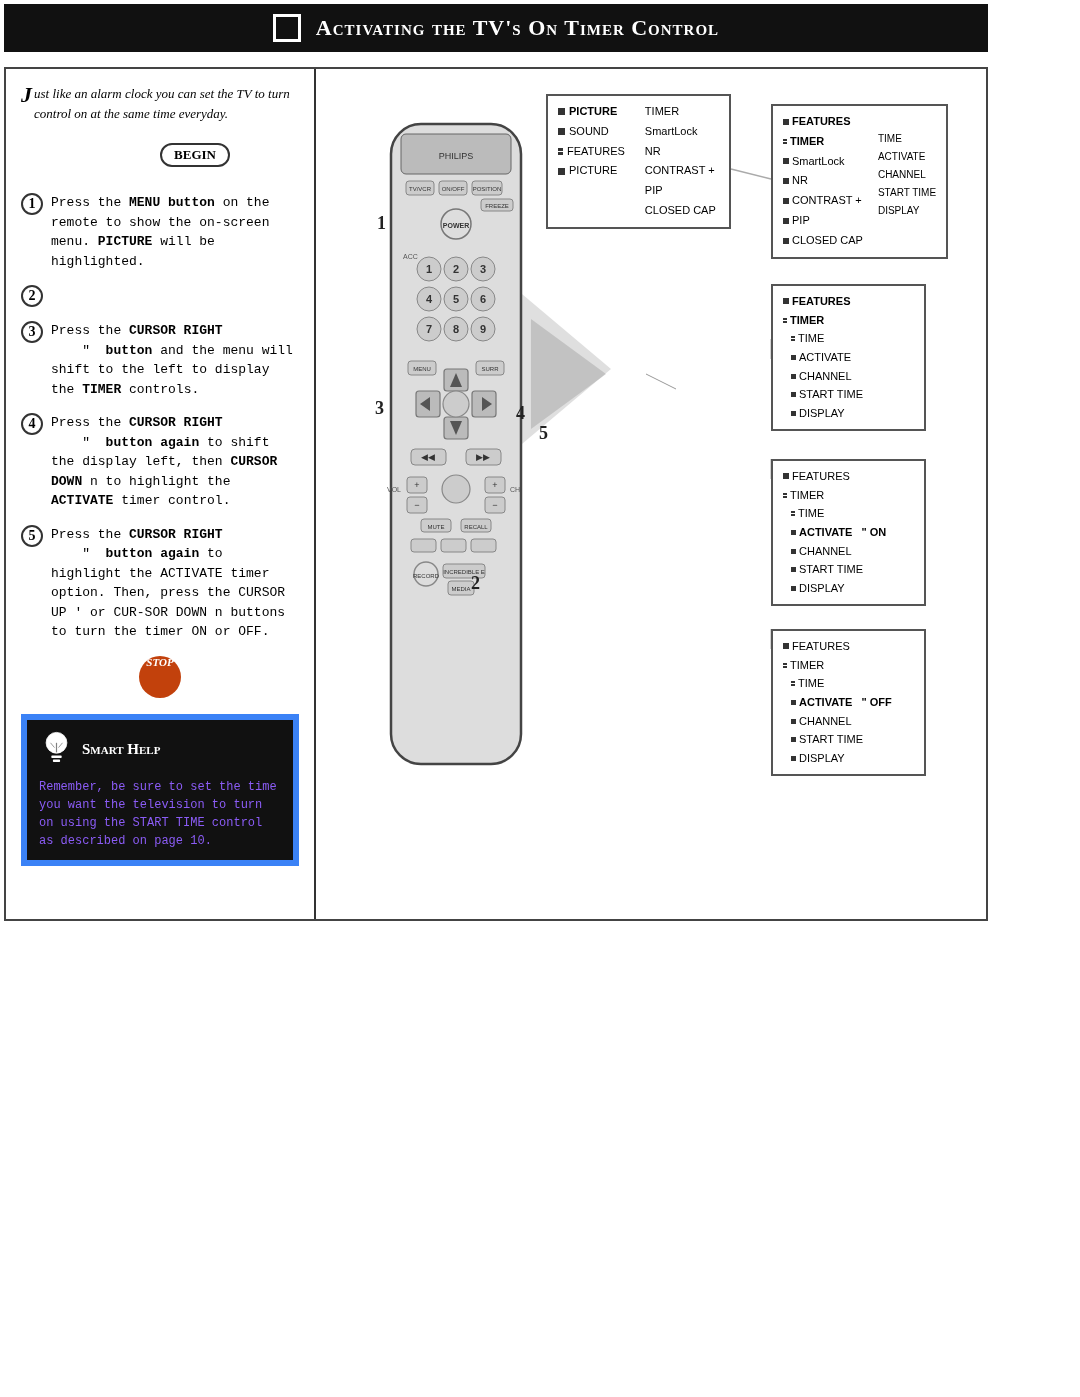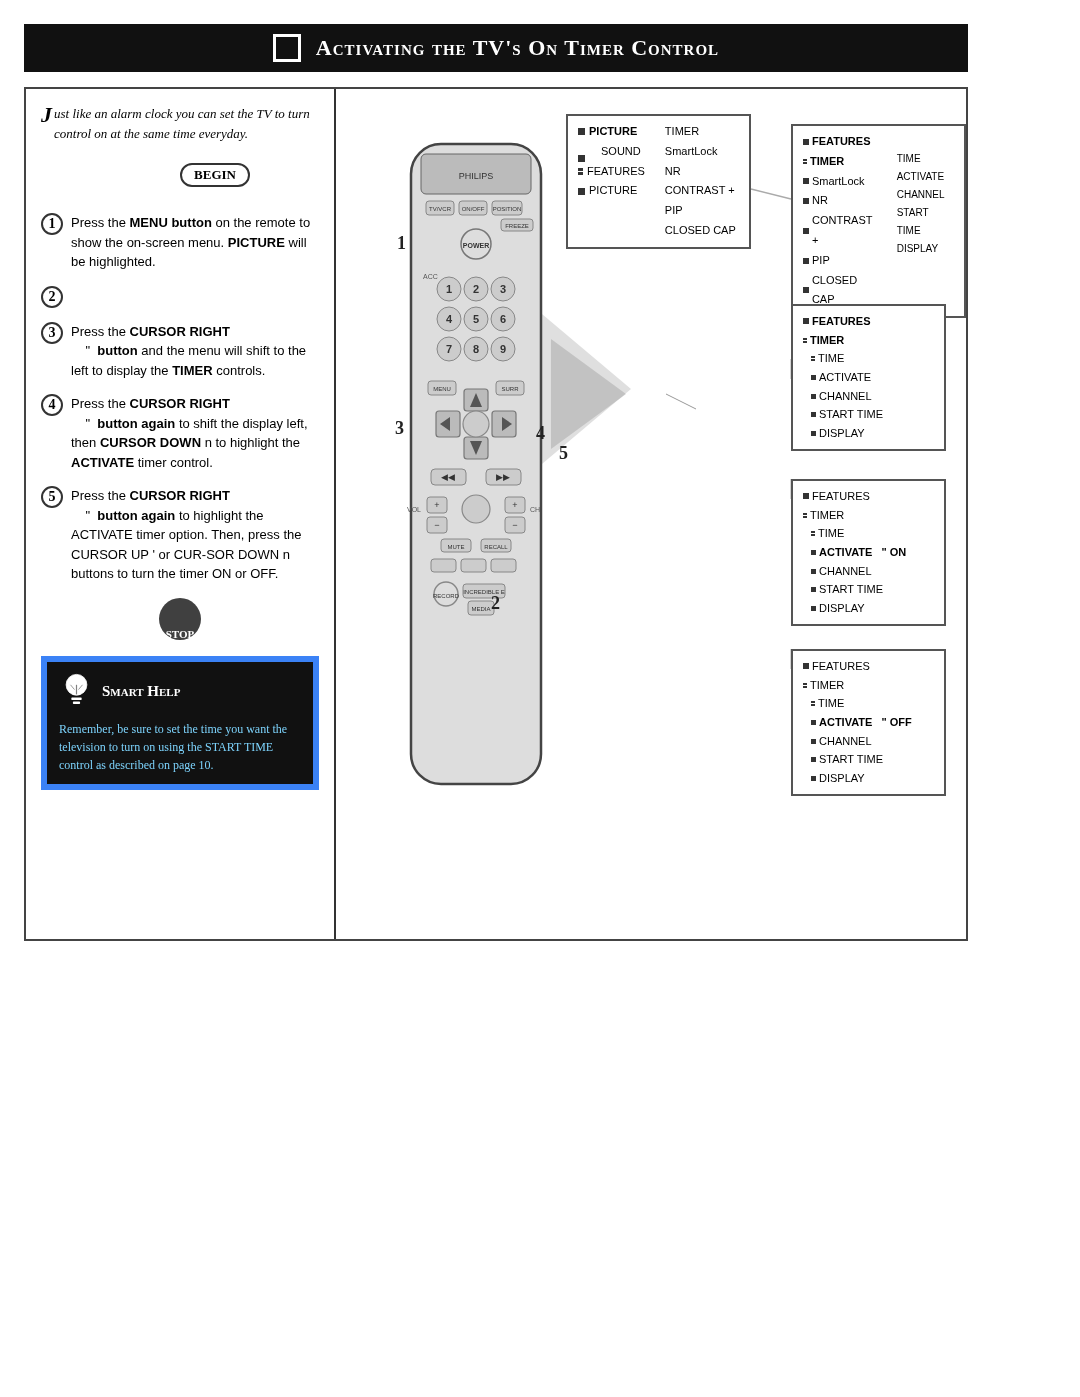--- a/index.html
+++ b/index.html
@@ -8,21 +8,21 @@
       min-height: 1397px;
       background: #fff;
       font-family: Arial, sans-serif;
       font-size: 14px;
     }
 
     .page-wrapper {
       width: 992px;
       min-height: 1397px;
       background: #fff;
-      padding: 24px;
+      padding: 4px;
     }
 
     
     .header {
       background: #111;
       color: #fff;
       text-align: center;
       padding: 10px 20px;
       margin-bottom: 15px;
       display: flex;
@@ -81,37 +81,38 @@
 
     .step {
       margin-bottom: 14px;
       display: flex;
       gap: 8px;
       align-items: flex-start;
     }
     .step-text {
       font-size: 13px;
       line-height: 1.5;
-      font-family: Liberation Sans, sans-serif;
+      font-family: Liberation Mono, monospace;
     }
     .step-text strong {
       font-weight: bold;
     }
 
     .stop-badge {
       display: block;
       width: 42px;
       height: 42px;
-      background: #404040;
+      background: #c2410c;
       border-radius: 50%;
       margin: 10px auto 15px auto;
       position: relative;
       display: flex;
-      align-items: flex-end;
+      align-items: flex-start;
       justify-content: center;
+      font-style: italic;
     }
     .stop-badge-text {
       color: #fff;
       font-weight: bold;
       font-size: 11px;
       font-family: Georgia, serif;
     }
 
     
     .smart-help {
@@ -135,22 +136,22 @@
     .smart-help-title {
       font-size: 15px;
       font-weight: bold;
       font-variant: small-caps;
       color: #fff;
       font-family: Georgia, serif;
     }
     .smart-help-text {
       font-size: 12px;
       line-height: 1.5;
-      color: #7dd3fc;
-      font-family: Liberation Serif, serif;
+      color: #8b5cf6;
+      font-family: Liberation Mono, monospace;
       margin-left: 0;
     }
 
     .step-circle {
       display: inline-flex;
       align-items: center;
       justify-content: center;
       width: 22px;
       height: 22px;
       border-radius: 50%;
@@ -254,21 +255,21 @@
         <line x1="490" y1="100" x2="530" y2="120" stroke="#999" stroke-width="1"></line>
       </svg>
 
       <div style="position:absolute; top:25px; left:230px; background:#fff; border:2px solid #555; padding:6px 10px; font-size:11px; font-family:Arial,sans-serif; line-height:1.8; z-index:2; min-width:185px;">
         <div style="display:flex; gap:20px;">
           <div>
             <div style="display:flex;align-items:center;gap:4px;font-weight:bold;">
               <span style="width:7px;height:7px;background:#333;display:inline-block;"></span>
               <span>PICTURE</span>
             </div>
-            <div style="display:flex;align-items:flex-end;gap:16px;">
+            <div style="display:flex;align-items:center;gap:4px;">
               <span style="width:7px;height:7px;background:#333;display:inline-block;"></span>
               <span>SOUND</span>
             </div>
             <div style="display:flex;align-items:center;gap:4px;">
               <span style="display:flex;flex-direction:column;gap:1px;">
                 <span style="width:5px;height:3px;background:#333;display:inline-block;"></span>
                 <span style="width:5px;height:3px;background:#333;display:inline-block;"></span>
               </span>
               <span>FEATURES</span>
             </div>

